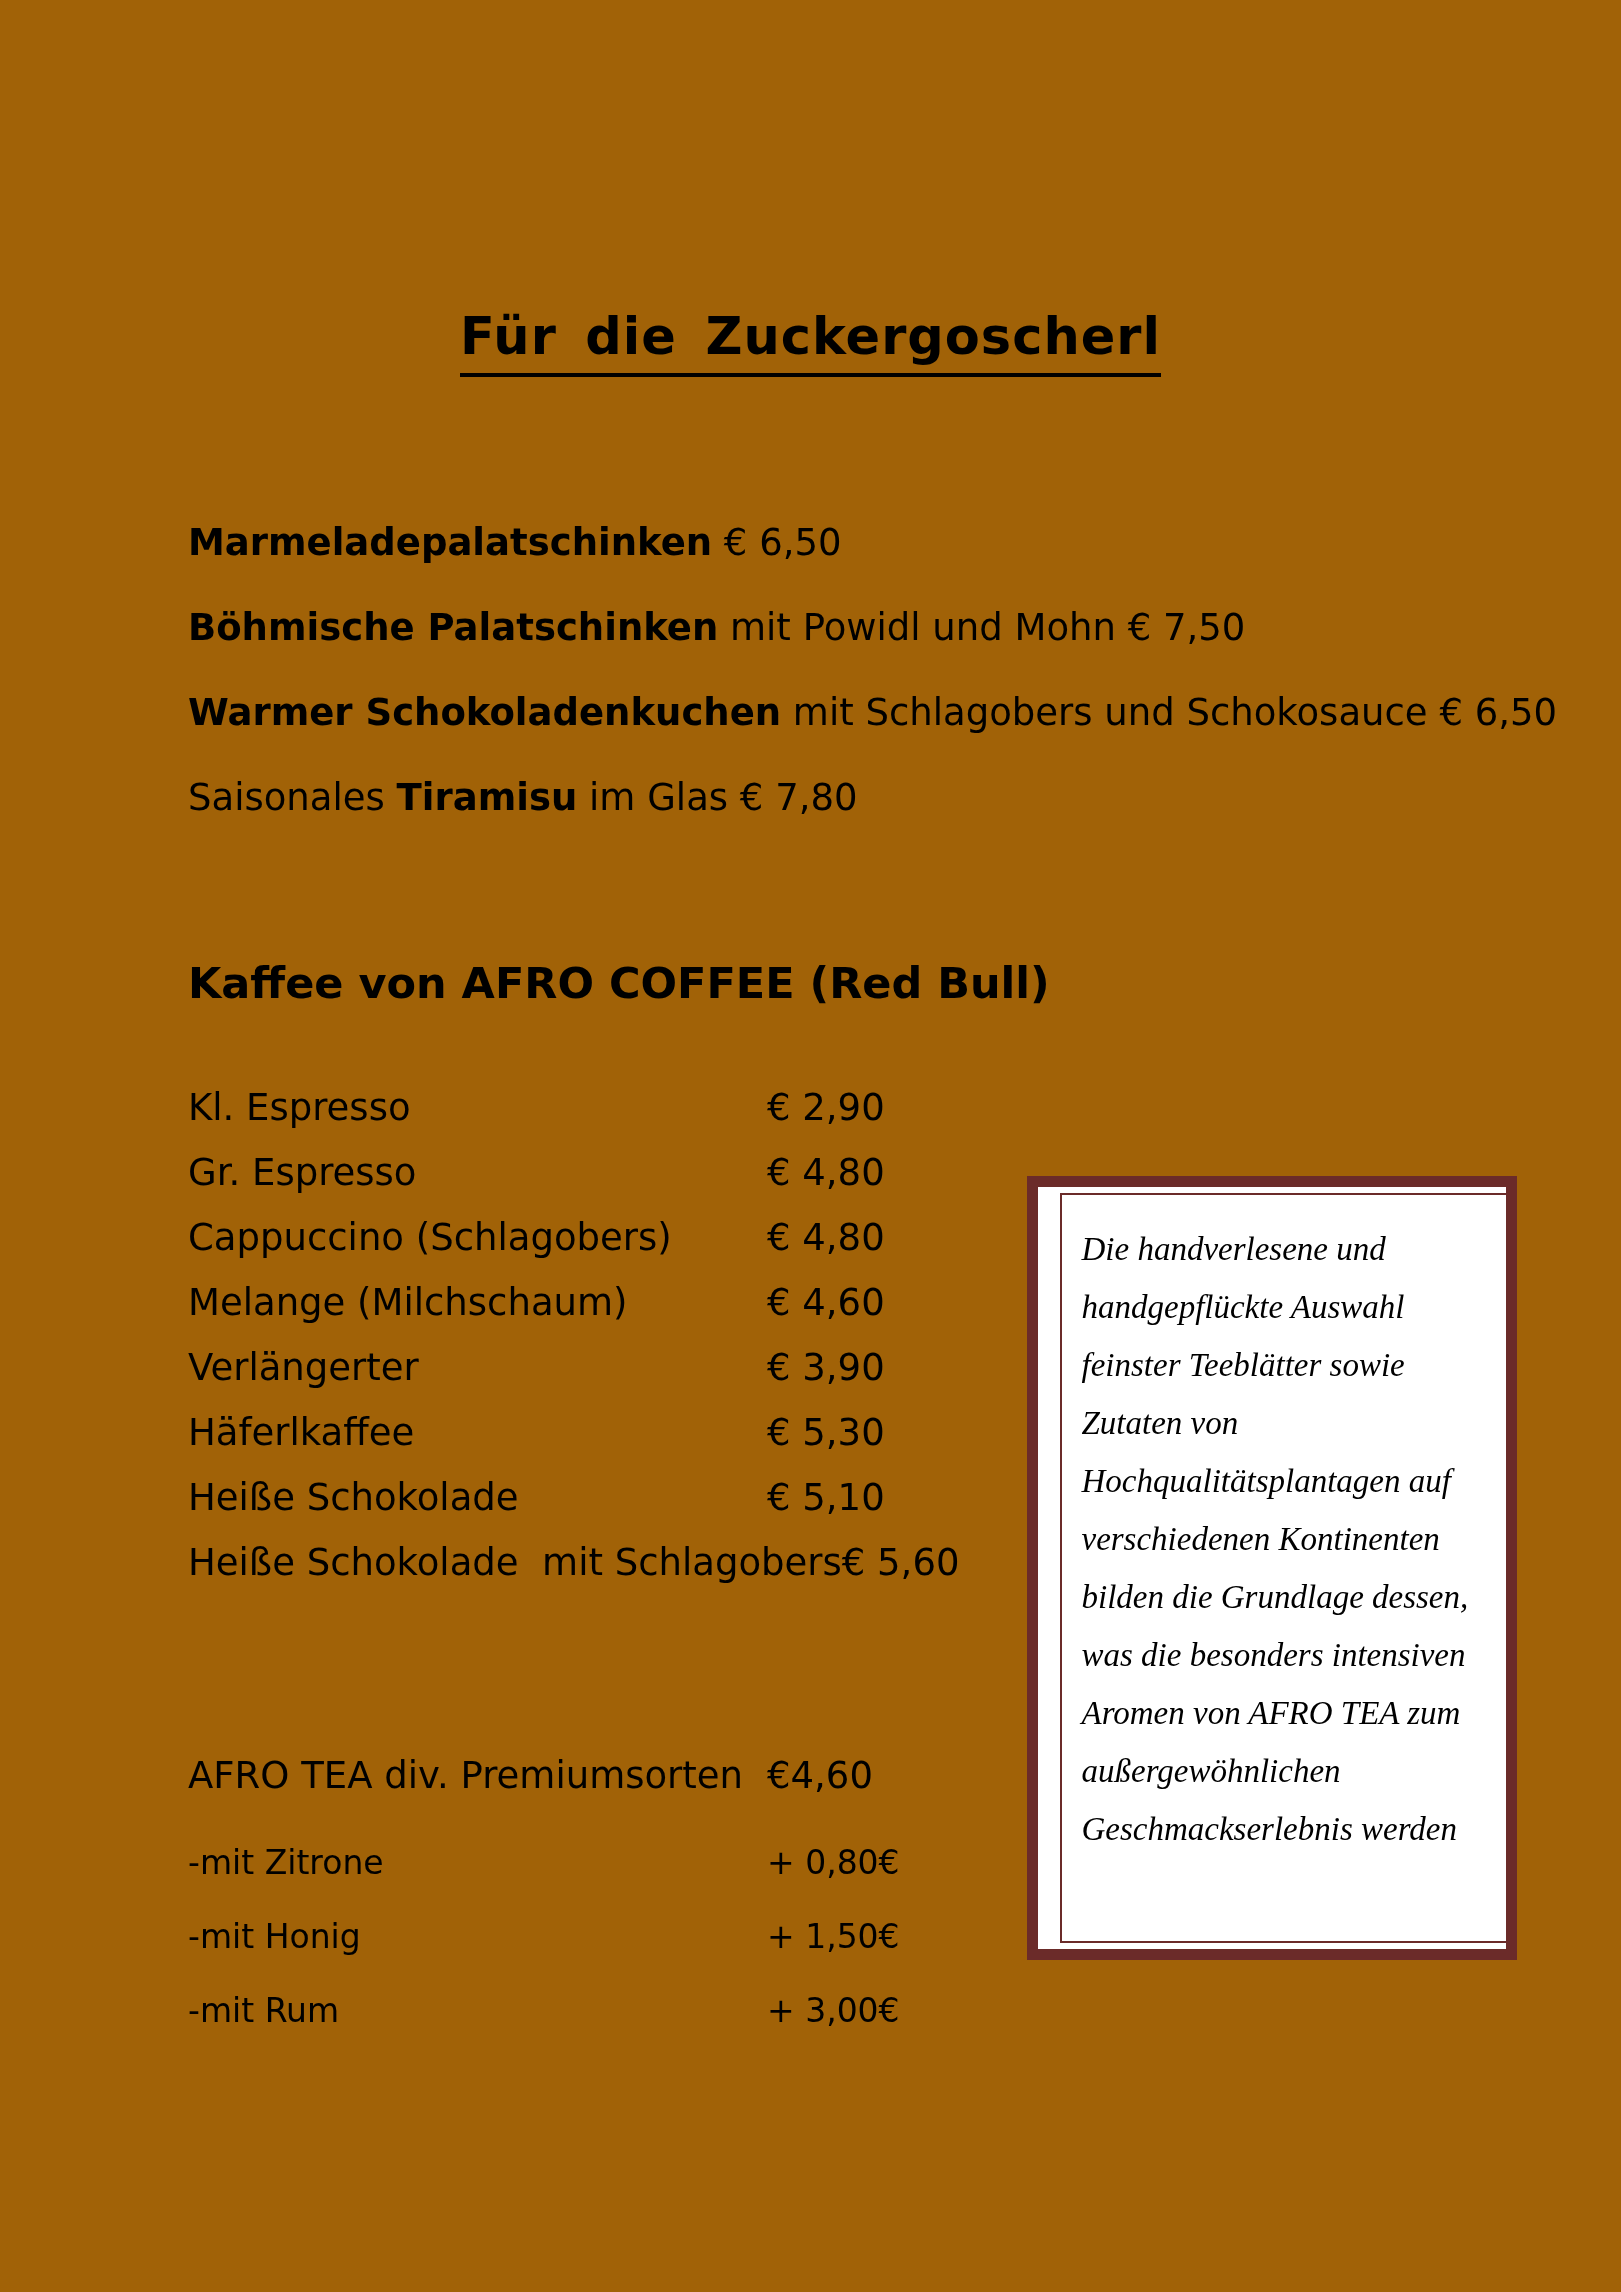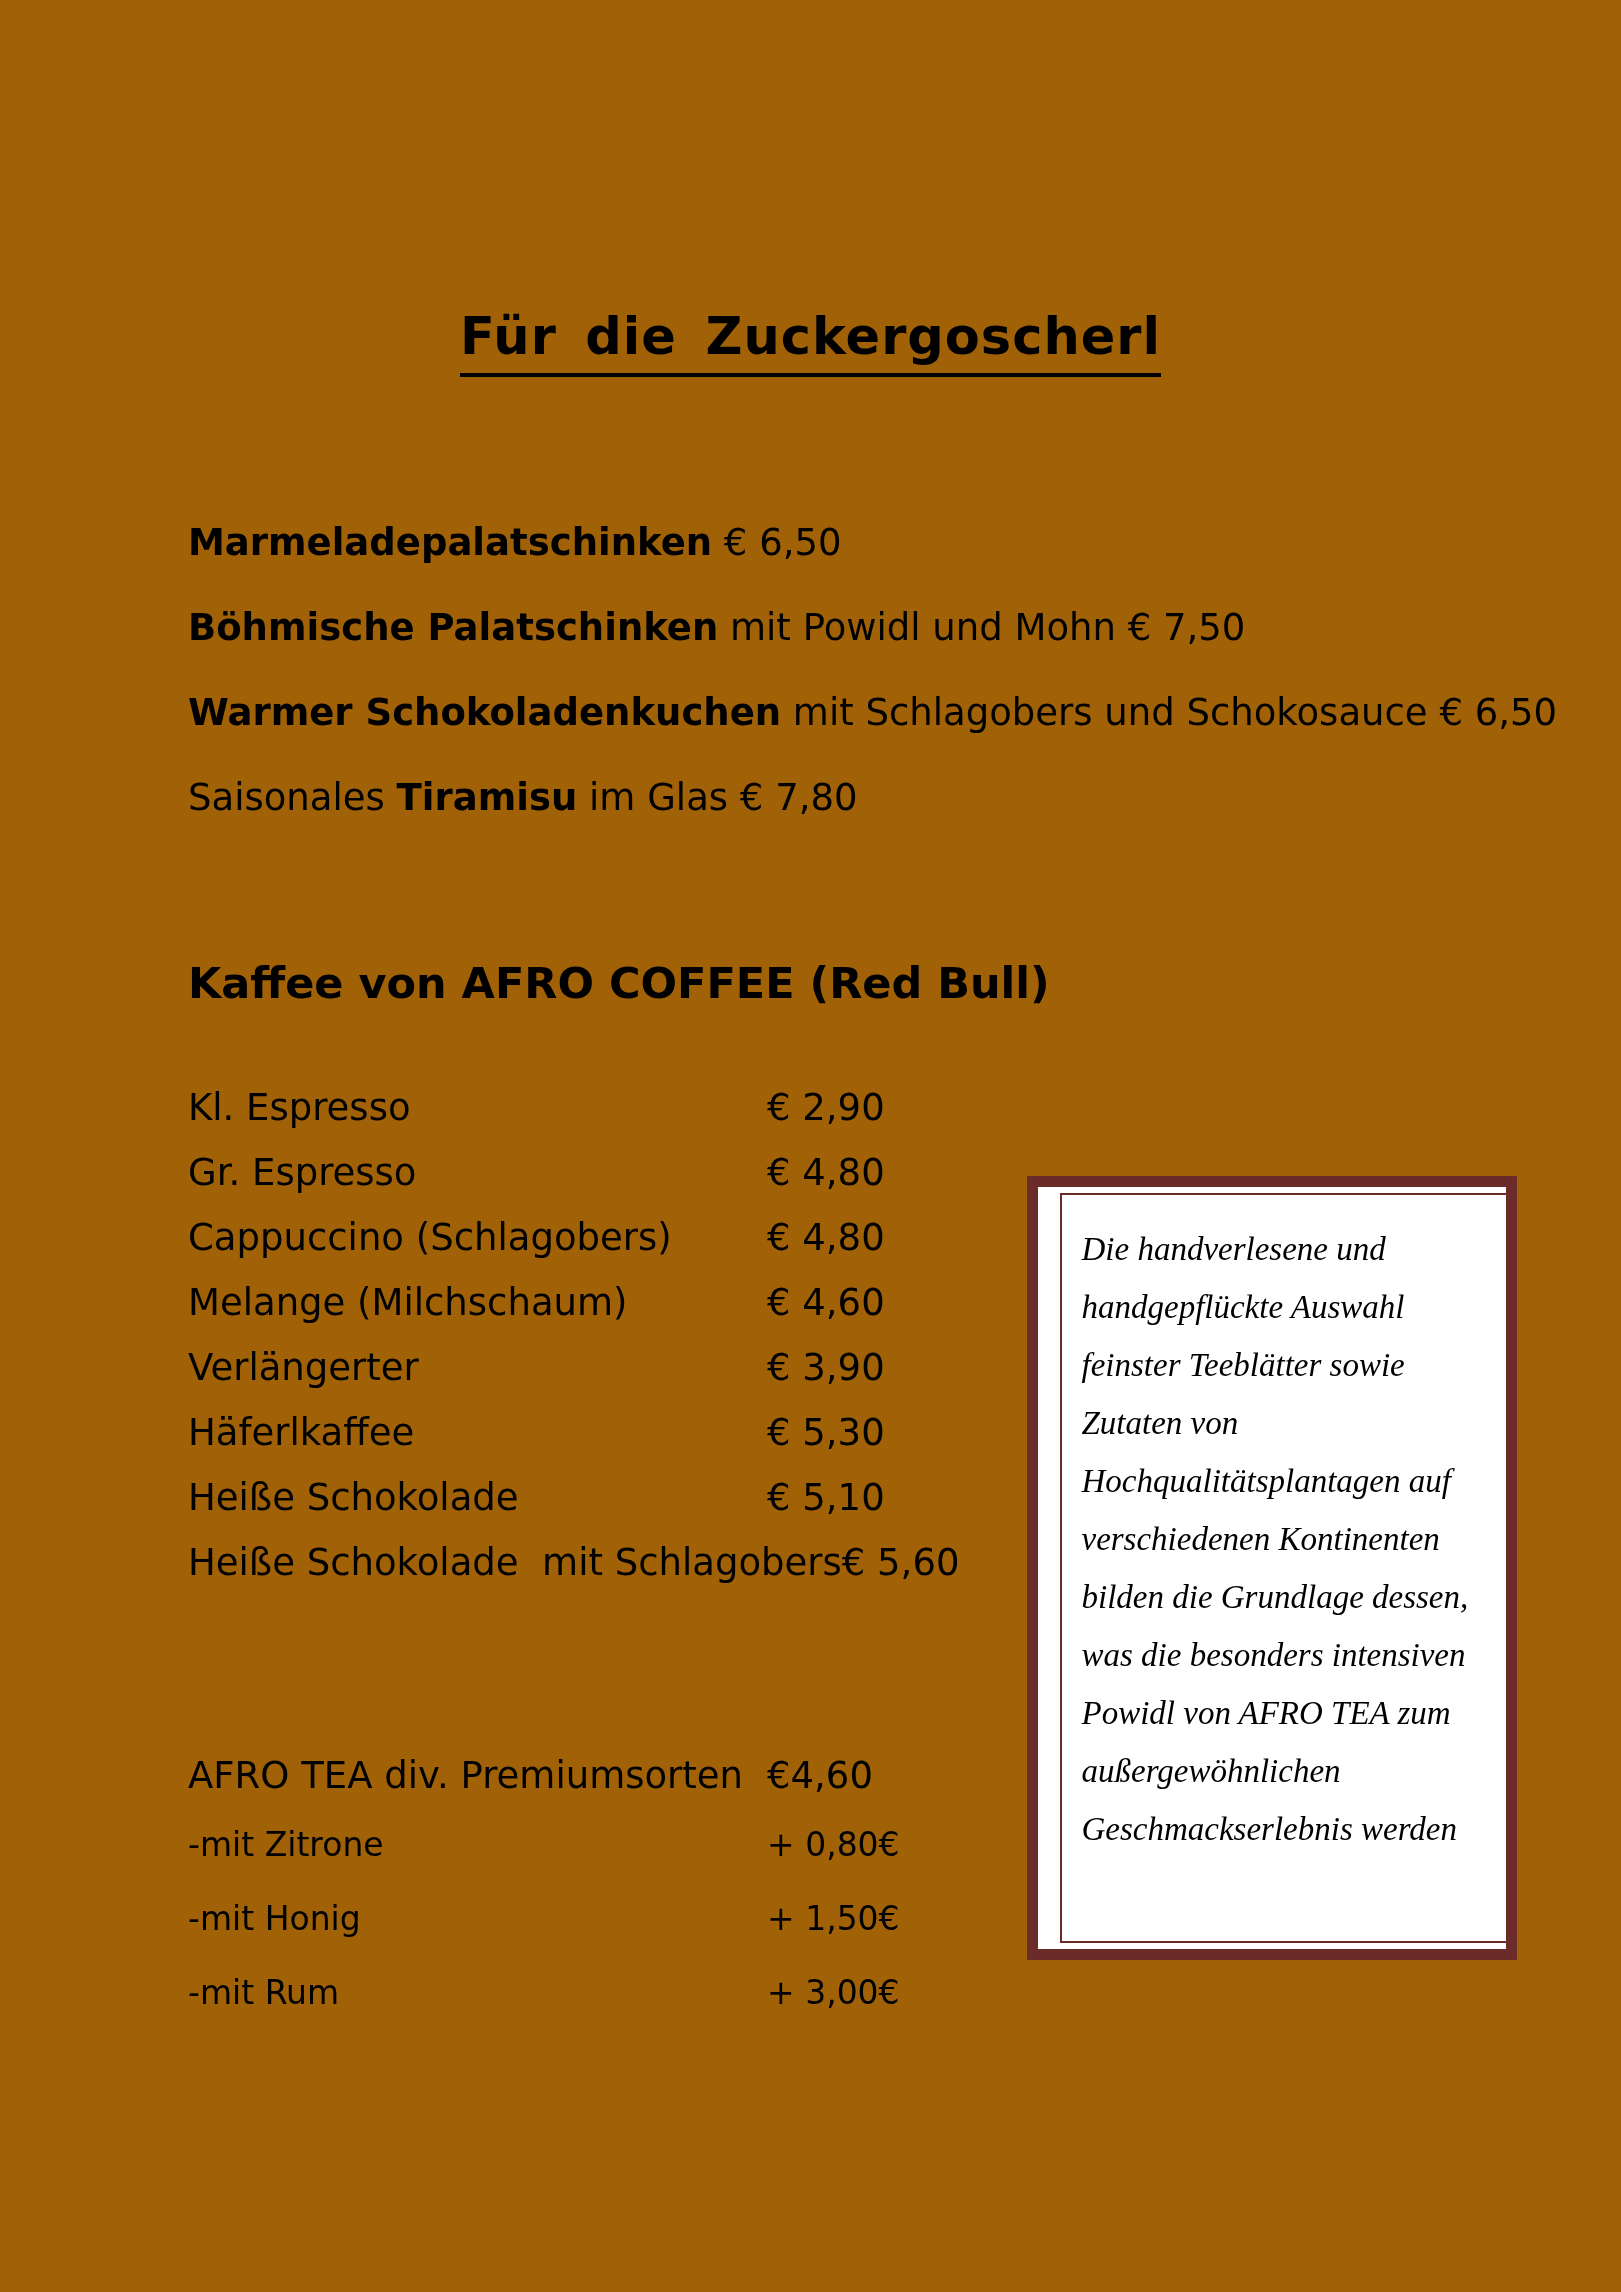--- a/index.html
+++ b/index.html
@@ -91,21 +91,21 @@
     left: 188px;
     width: 765px;
   }
   .tea-row-main {
     display: flex;
     height: 71px;
     font-size: 37px;
   }
   .tea-row {
     display: flex;
-    align-items: flex-start;
+    align-items: center;
     height: 74px;
     font-size: 33px;
   }
   .tea-row-main .name, .tea-row .name {
     flex: 0 0 579px;
     white-space: pre;
   }
 
   
   .tea-box {
@@ -226,20 +226,20 @@
   <div class="tea-box" style="border-color: rgb(107, 43, 41);">
     <div class="tea-box-inner" style="border-color: rgb(107, 43, 41);">
       <div class="box-line">Die handverlesene und</div>
       <div class="box-line">handgepflückte Auswahl</div>
       <div class="box-line">feinster Teeblätter sowie</div>
       <div class="box-line">Zutaten von</div>
       <div class="box-line">Hochqualitätsplantagen auf</div>
       <div class="box-line">verschiedenen Kontinenten</div>
       <div class="box-line">bilden die Grundlage dessen,</div>
       <div class="box-line">was die besonders intensiven</div>
-      <div class="box-line">Powidl von AFRO TEA zum</div>
+      <div class="box-line">Aromen von AFRO TEA zum</div>
       <div class="box-line">außergewöhnlichen</div>
       <div class="box-line">Geschmackserlebnis werden</div>
     </div>
   </div>
 
 </div>
 
 
 </body></html>

